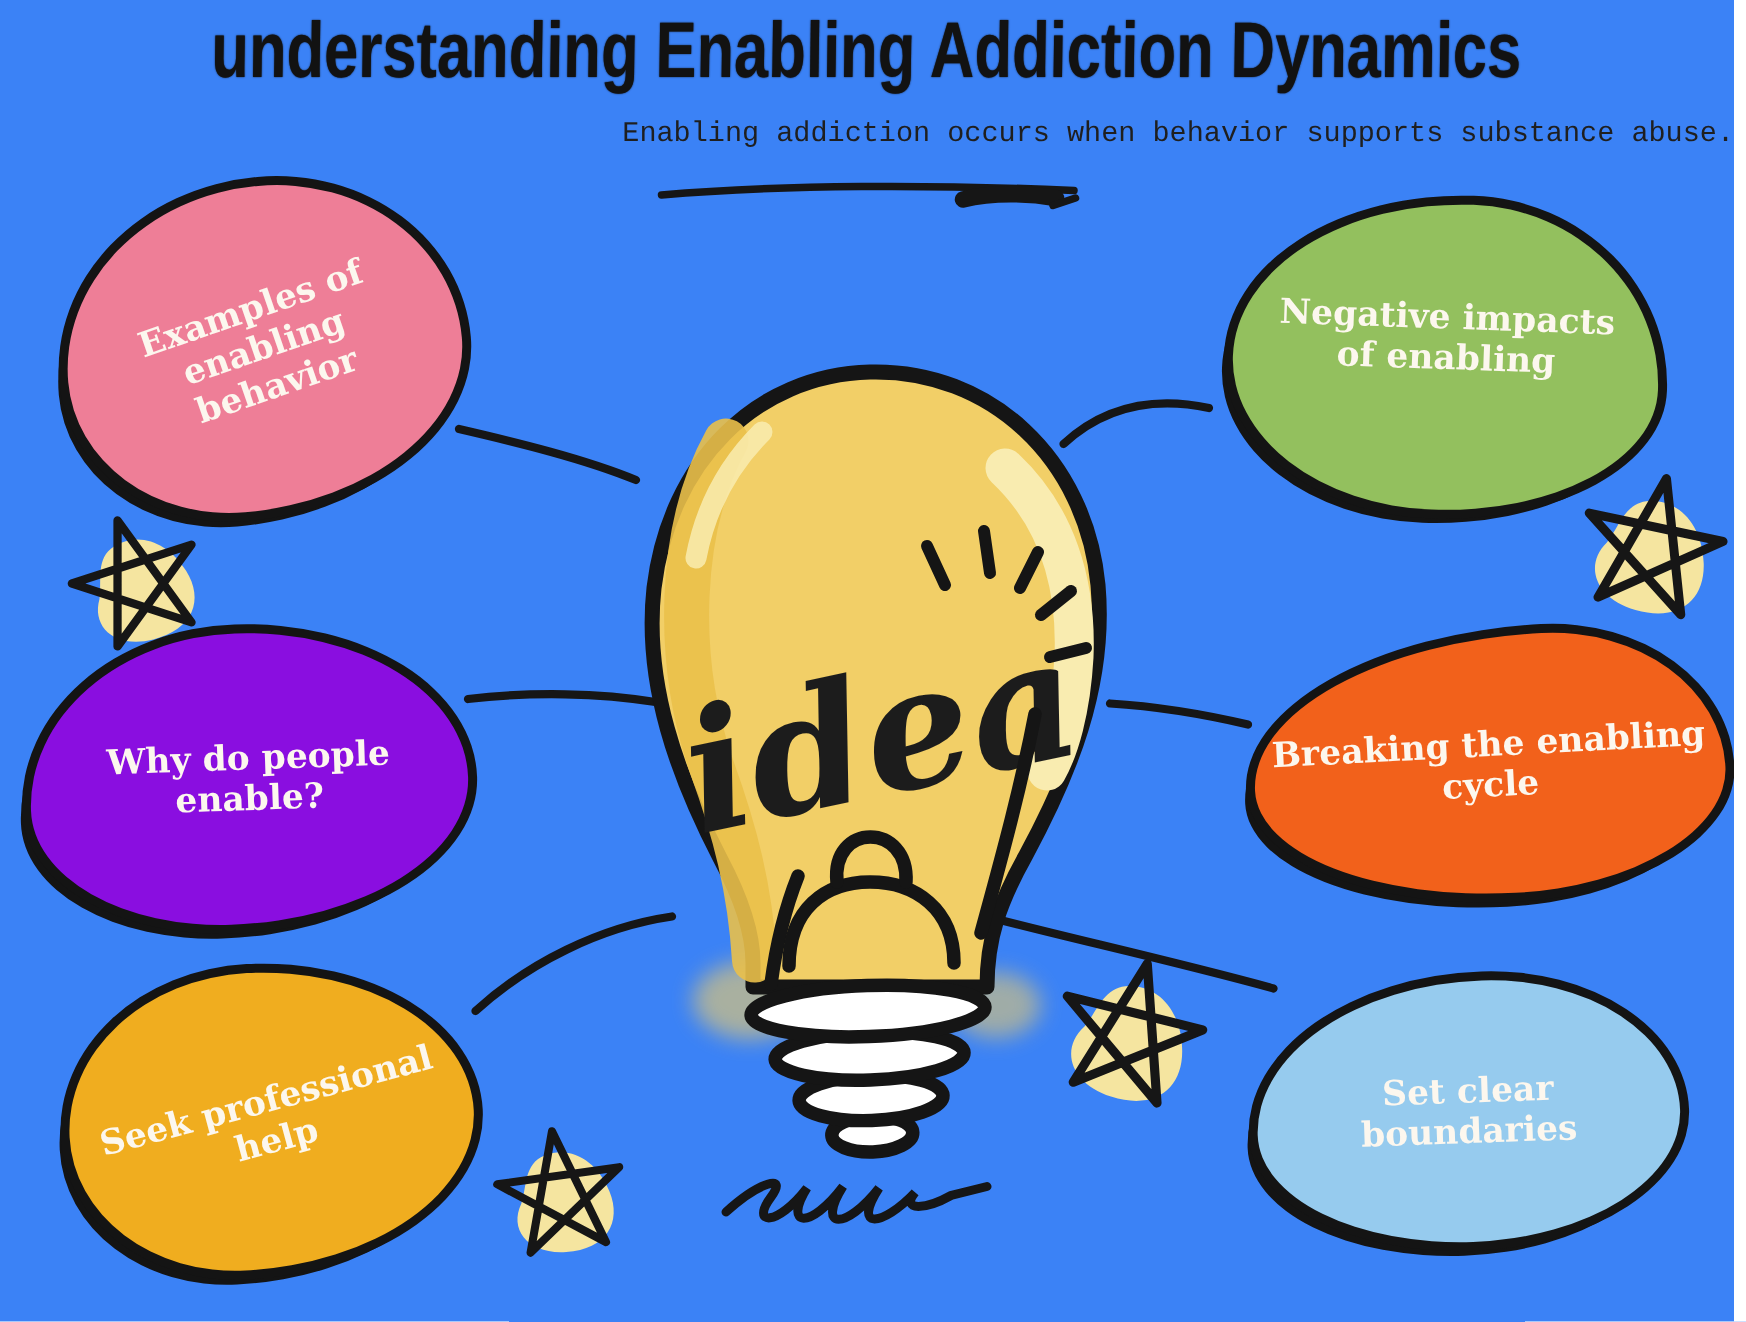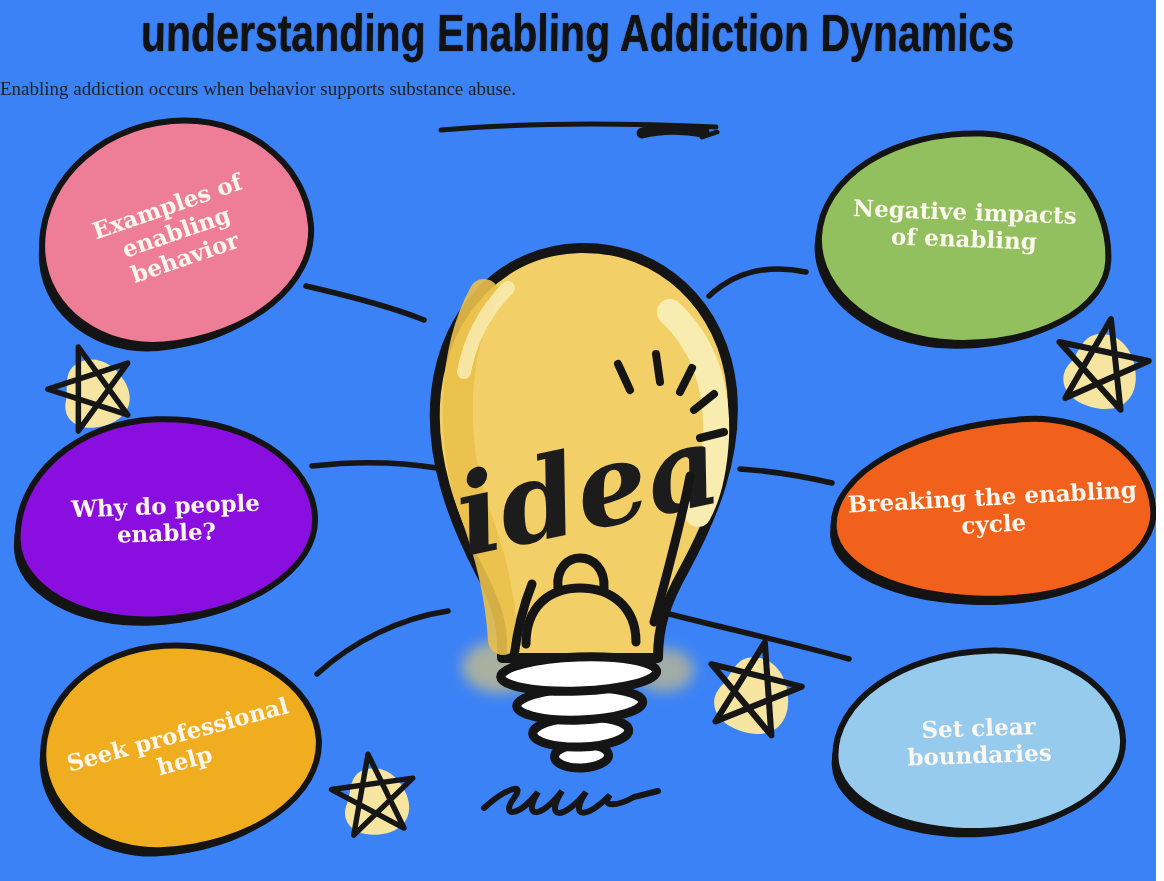--- a/index.html
+++ b/index.html
@@ -9,22 +9,22 @@
   }
   
   .title{
     position:absolute;top:4px;left:0;right:0;margin:0;text-align:center;
     font-family:"Liberation Sans",sans-serif;font-weight:700;font-size:41px;
     letter-spacing:0px;color:#121212;transform:scaleY(1.28) skewX(-1deg);
     transform-origin:top center;
     text-shadow:0 0 1px #121212;
   }
   .subtitle{
-    position:absolute;top:78px;left:0;right:0;margin:0;text-align:left;
-    font-family:Liberation Serif, serif;font-size:19px;color:#1f1f1f;
+    position:absolute;top:78px;left:0;right:0;margin:0;text-align:right;
+    font-family:Liberation Mono, monospace;font-size:19px;color:#1f1f1f;
   }
   
   .doodles{position:absolute;inset:0;z-index:1;}
   
   .bubble{
     position:absolute;z-index:2;display:flex;align-items:center;justify-content:center;
     border:6px solid #141414;box-sizing:border-box;text-align:center;
     box-shadow:-6px 8px 0 -5px #141414;
   }
   .bubble .lbl{

